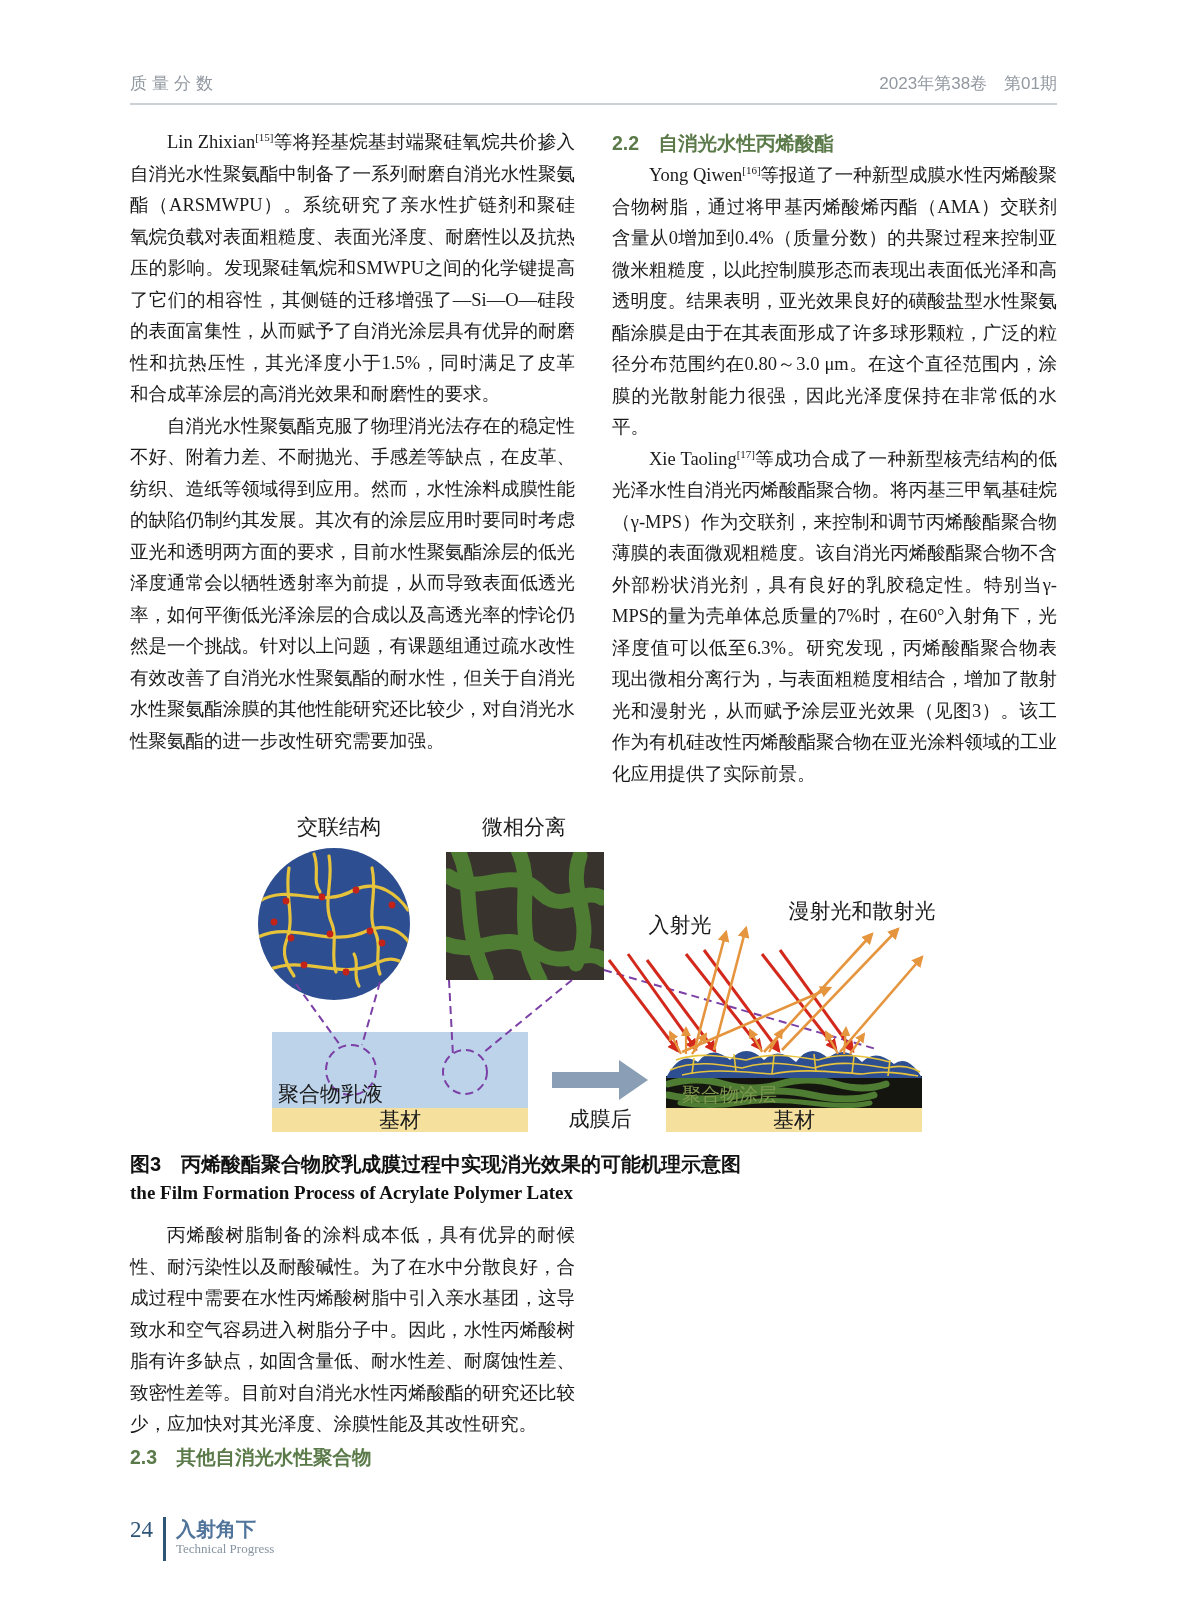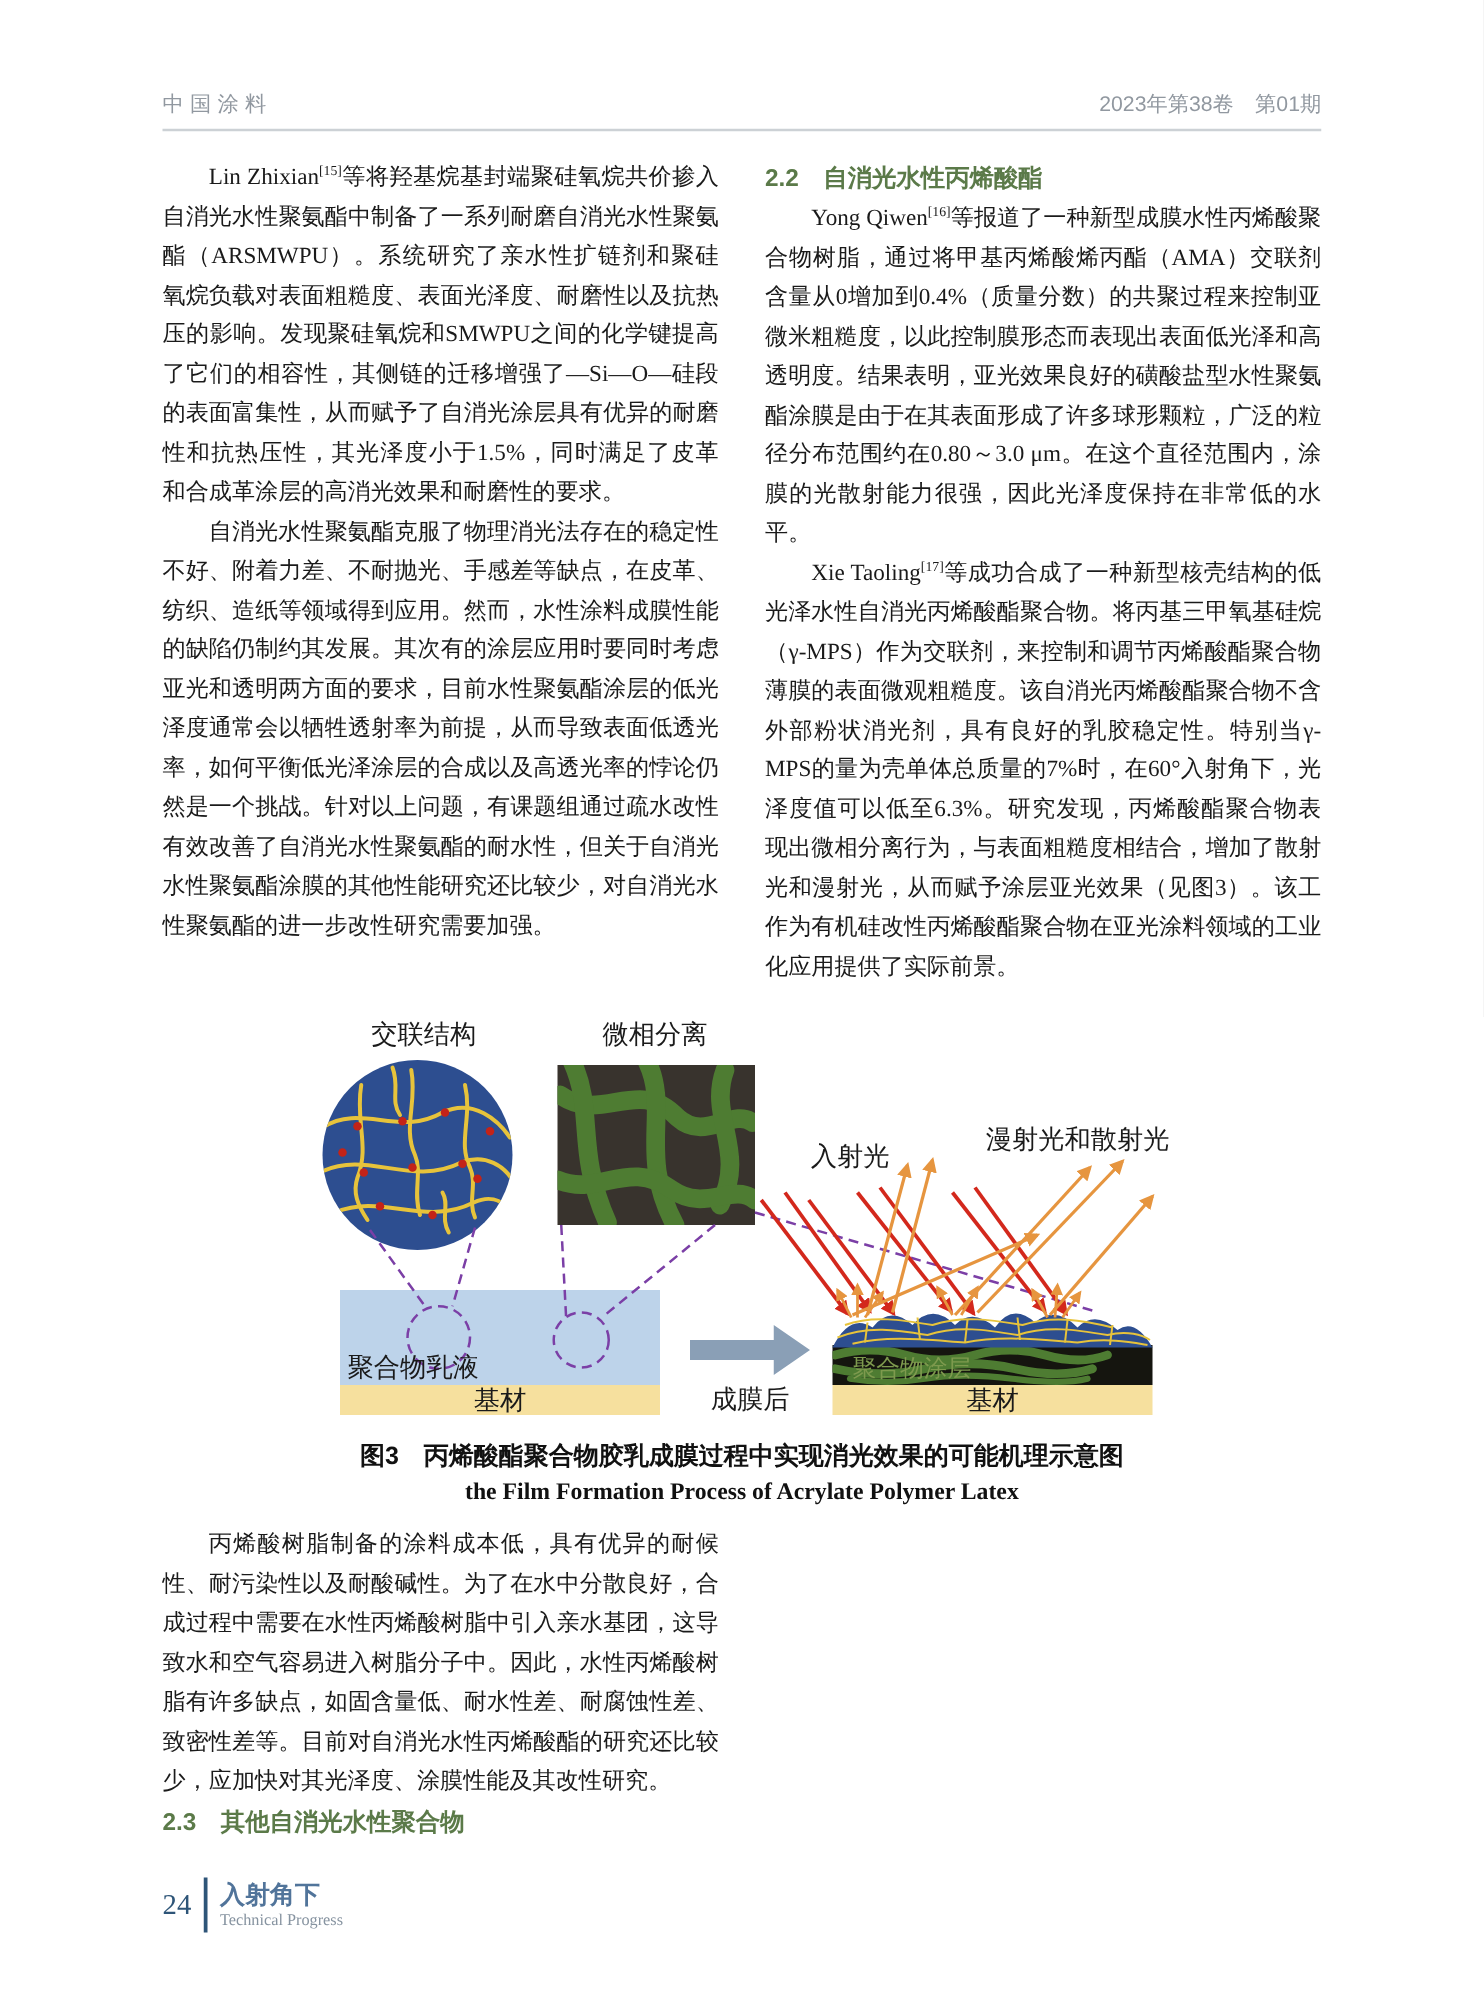--- a/index.html
+++ b/index.html
@@ -21,44 +21,44 @@
     text-indent:2em;
   }
   .para.no-indent{text-indent:0;}
   sup.ref{font-size:11px;line-height:0;}
   .sec-heading{
     margin:0;font-size:19.5px;line-height:33px;color:#5b7a49;
     font-family:"Liberation Sans","DejaVu Sans",sans-serif;font-weight:bold;
   }
   figure.fig{margin:12px 0 0 0;}
   .fig-svg-wrap{margin-left:104px;}
-  figcaption{text-align:center;margin-top:8px;}
+  figcaption{text-align:left;margin-top:8px;}
   .cap-cn{font-size:20px;font-weight:bold;color:#111;line-height:30px;
     font-family:"Liberation Sans","DejaVu Sans",sans-serif;}
   .cap-en{font-size:19px;font-weight:bold;color:#111;line-height:27px;
     font-family:"Liberation Serif","DejaVu Serif",serif;}
   .columns.bottom{margin-top:14px;}
   footer.page-foot{
-    position:absolute;left:130px;bottom:54px;display:flex;align-items:center;
+    position:absolute;left:130px;bottom:39px;display:flex;align-items:flex-start;
   }
   .page-no{font-size:23px;color:#2e5578;margin-right:10px;font-family:"Liberation Serif",serif;}
   .foot-bar{width:3px;height:44px;background:#2e5578;margin-right:10px;}
   .foot-cn{font-size:20px;font-weight:bold;color:#51749a;line-height:24px;
     font-family:"Liberation Sans","DejaVu Sans",sans-serif;}
   .foot-en{font-size:13px;color:#8693a0;font-family:"Liberation Serif",serif;}
   svg text{font-family:"Liberation Serif","DejaVu Serif",serif;font-size:21px;fill:#1a1a1a;}
   svg text.coating-label{font-size:19px;fill:#7e9a4e;}
 </style>
 </head>
 <body>
 
 <div class="page">
 
   <header class="page-head">
-    <span class="journal-name">中国涂料</span>
+    <span class="journal-name">质量分数</span>
     <span>2023年第38卷　第01期</span>
   </header>
 
   <div class="columns">
     <div class="col">
       <p class="para"><span>Lin Zhixian</span><sup class="ref">[15]</sup><span>等将羟基烷基封端聚硅氧烷共价掺入自消光水性聚氨酯中制备了一系列耐磨自消光水性聚氨酯（ARSMWPU）。系统研究了亲水性扩链剂和聚硅氧烷负载对表面粗糙度、表面光泽度、耐磨性以及抗热压的影响。发现聚硅氧烷和SMWPU之间的化学键提高了它们的相容性，其侧链的迁移增强了—Si—O—硅段的表面富集性，从而赋予了自消光涂层具有优异的耐磨性和抗热压性，其光泽度小于1.5%，同时满足了皮革和合成革涂层的高消光效果和耐磨性的要求。</span></p>
       <p class="para">自消光水性聚氨酯克服了物理消光法存在的稳定性不好、附着力差、不耐抛光、手感差等缺点，在皮革、纺织、造纸等领域得到应用。然而，水性涂料成膜性能的缺陷仍制约其发展。其次有的涂层应用时要同时考虑亚光和透明两方面的要求，目前水性聚氨酯涂层的低光泽度通常会以牺牲透射率为前提，从而导致表面低透光率，如何平衡低光泽涂层的合成以及高透光率的悖论仍然是一个挑战。针对以上问题，有课题组通过疏水改性有效改善了自消光水性聚氨酯的耐水性，但关于自消光水性聚氨酯涂膜的其他性能研究还比较少，对自消光水性聚氨酯的进一步改性研究需要加强。</p>
     </div>
     <div class="col">
       <h3 class="sec-heading">2.2　自消光水性丙烯酸酯</h3>

